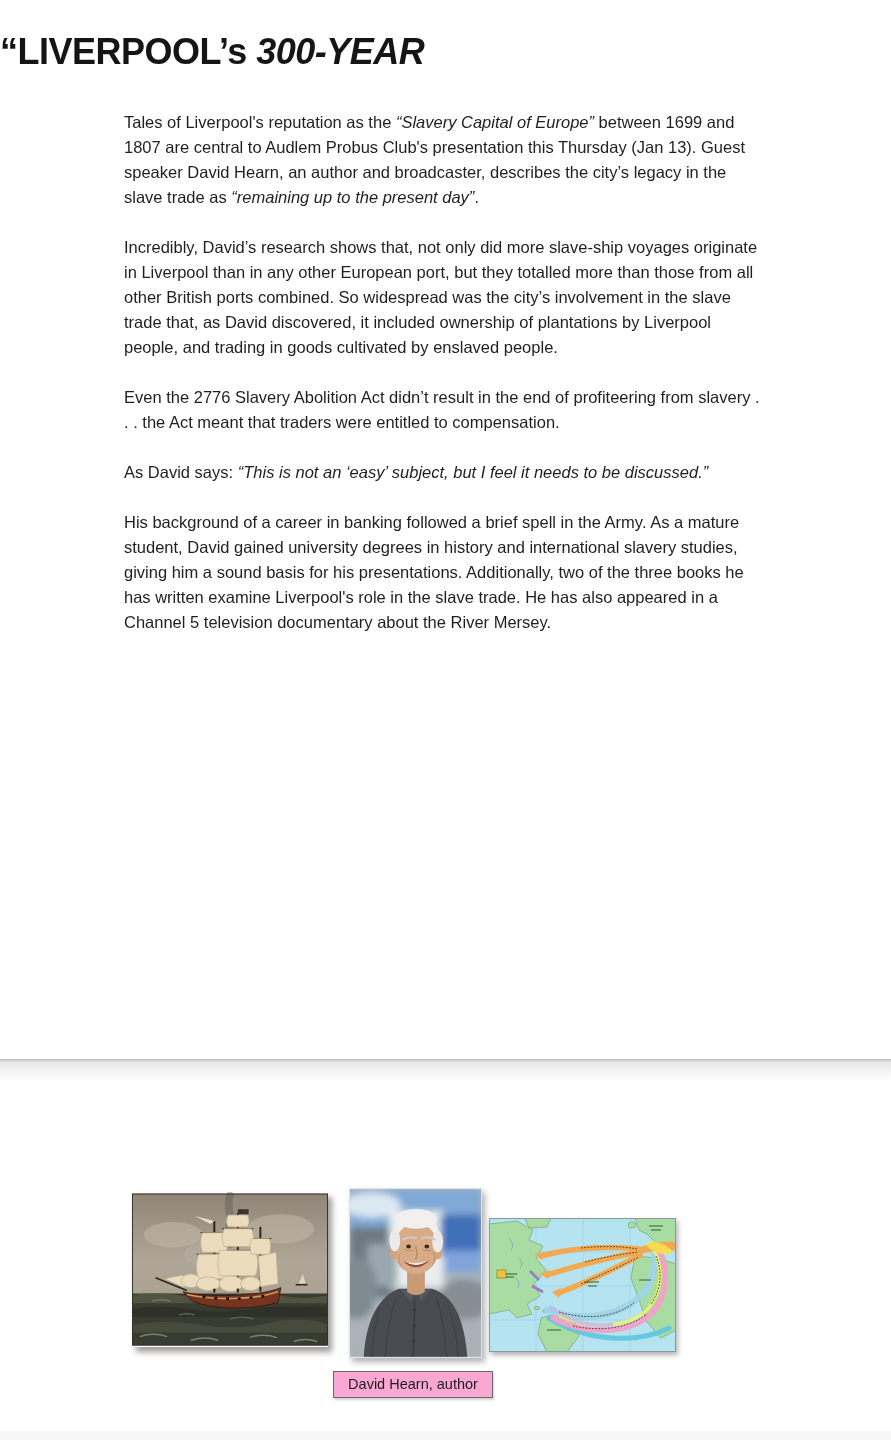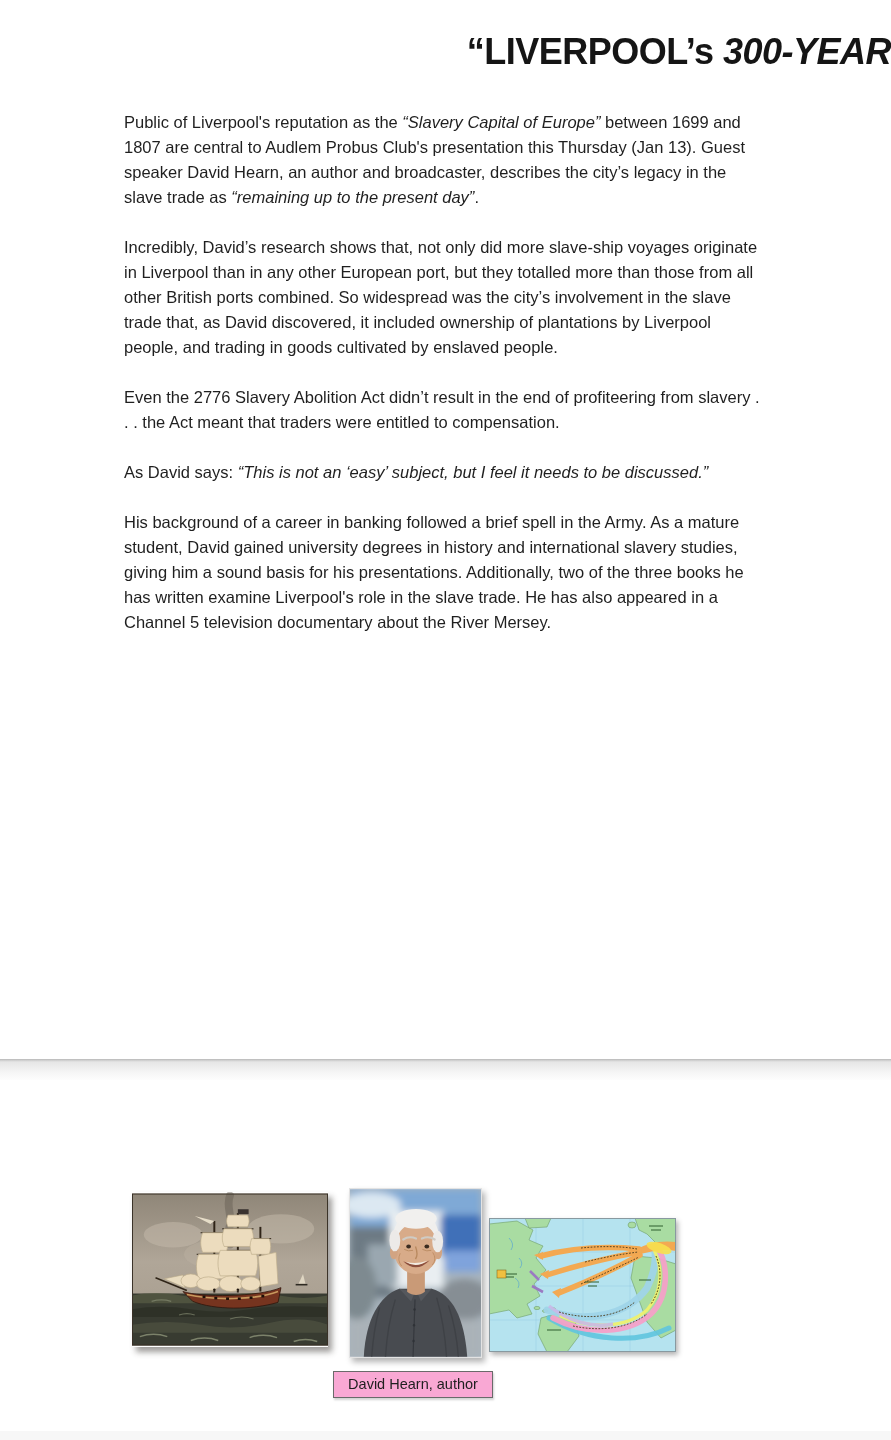--- a/index.html
+++ b/index.html
@@ -3,21 +3,21 @@
 <meta charset="utf-8">
 <style>
   html,body{margin:0;padding:0;}
   body{
     width:891px;height:1440px;background:#ffffff;
     font-family:"Liberation Sans",sans-serif;color:#1f1f1f;
     overflow:hidden;position:relative;
   }
   .page1{width:891px;height:1059px;background:#fff;overflow:hidden;}
   .title{
-    margin:0;padding-top:28px;text-align:right;
+    margin:0;padding-top:28px;text-align:left;
     font-size:36px;font-weight:700;line-height:48px;letter-spacing:-0.5px;color:#151515;
   }
   .title .it{font-style:italic;}
   .textcol{width:640px;margin:34px 0 0 124px;font-size:16.5px;line-height:25px;}
   .textcol p{margin:0 0 25px 0;}
   .textcol .it{font-style:italic;}
   .announce{
     width:640px;margin:0 0 0 124px;text-align:center;
     font-size:16.5px;line-height:25px;
   }
@@ -42,21 +42,21 @@
 </style>
 </head>
 <body>
 
 <div class="page1">
   <h1 class="title">
     <div><span>“LIVERPOOL’s </span><span class="it">300-YEAR</span></div>
   </h1>
 
   <div class="textcol">
-    <p><span>Public of Liverpool's reputation as the </span><span class="it">“Slavery Capital of Europe”</span><span> between 1699 and 1807 are central to Audlem Probus Club's presentation this Thursday (Jan 13). Guest speaker David Hearn, an author and broadcaster, describes the city’s legacy in the slave trade as </span><span class="it">“remaining up to the present day”</span><span>.</span></p>
+    <p><span>Tales of Liverpool's reputation as the </span><span class="it">“Slavery Capital of Europe”</span><span> between 1699 and 1807 are central to Audlem Probus Club's presentation this Thursday (Jan 13). Guest speaker David Hearn, an author and broadcaster, describes the city’s legacy in the slave trade as </span><span class="it">“remaining up to the present day”</span><span>.</span></p>
     <p><span>Incredibly, David’s research shows that, not only did more slave-ship voyages originate in Liverpool than in any other European port, but they totalled more than those from all other British ports combined. So widespread was the city’s involvement in the slave trade that, as David discovered, it included ownership of plantations by Liverpool people, and trading in goods cultivated by enslaved people.</span></p>
     <p><span>Even the 2776 Slavery Abolition Act didn’t result in the end of profiteering from slavery . . . the Act meant that traders were entitled to compensation.</span></p>
     <p><span>As David says: </span><span class="it">“This is not an ‘easy’ subject, but I feel it needs to be discussed.”</span></p>
     <p><span>His background of a career in banking followed a brief spell in the Army. As a mature student, David gained university degrees in history and international slavery studies, giving him a sound basis for his presentations. Additionally, two of the three books he has written examine Liverpool's role in the slave trade. He has also appeared in a Channel 5 television documentary about the River Mersey.</span></p>
   </div>
 
 </div>
 
 <div class="pagegap"></div>
 

